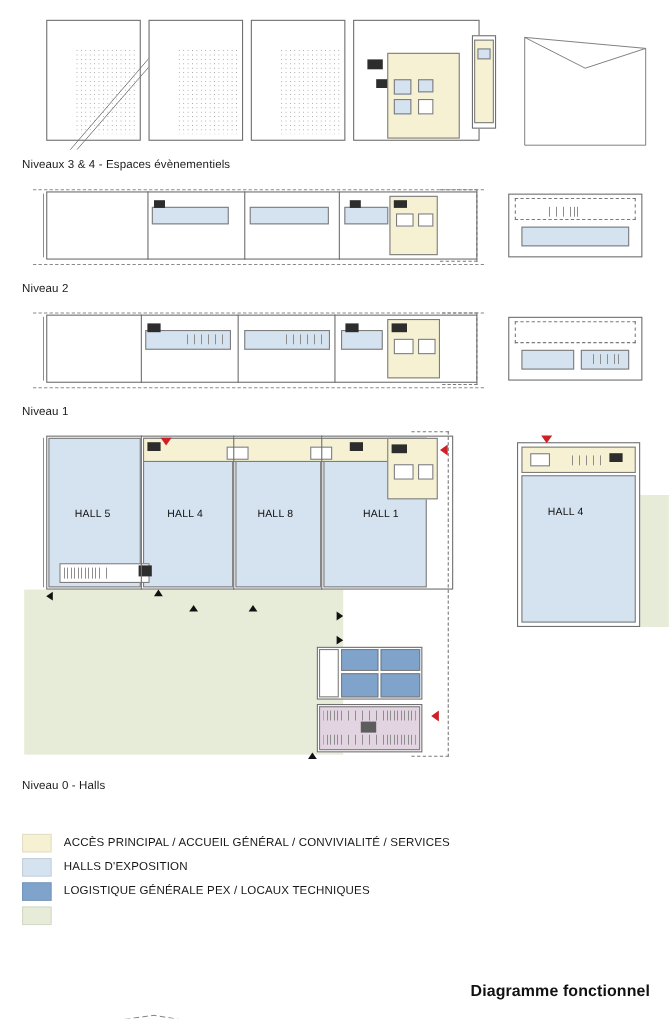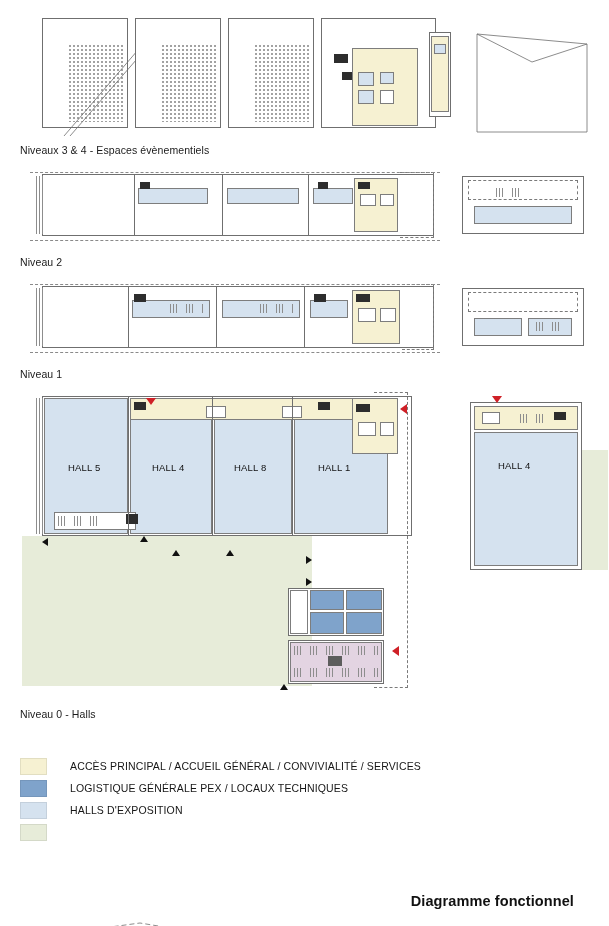--- a/index.html
+++ b/index.html
@@ -101,38 +101,37 @@
   .legend {
     position: absolute;
     left: 20px;
     top: 755px;
     width: 470px;
   }
   .legend-row {
     display: flex;
     align-items: center;
     height: 22px;
-    gap: 12px;
   }
   .swatch {
     width: 25px; height: 15px;
     margin-right: 11px;
     flex: 0 0 auto;
     border: 0.5px solid rgba(0,0,0,0.08);
   }
   .legend-text {
     font-size: 10.5px;
     letter-spacing: .15px;
     color: #161616;
     white-space: nowrap;
   }
 
   .title {
     position: absolute;
-    right: 35px;
+    right: 18px;
     top: 893px;
     font-size: 14.5px;
     font-weight: bold;
     letter-spacing: .1px;
     color: #111;
   }
 
   .svgwrap { position: absolute; left:0; top:0; width:609px; height:926px; pointer-events:none; }
 </style>
 </head>
@@ -242,21 +241,21 @@
     <div class="blk fill-halls" style="left:108px; top:10px; width:82px; height:136px;"></div>
     <div class="blk fill-halls" style="left:192px; top:10px; width:78px; height:136px;"></div>
     <div class="blk fill-halls" style="left:272px; top:10px; width:94px; height:136px;"></div>
     <div class="blk fill-access" style="left:108px; top:10px; width:258px; height:22px;"></div>
     <div class="blk fill-access" style="left:330px; top:10px; width:46px; height:56px;"></div>
     <div class="hatch-diag" style="left:14px; top:10px; width:8px; height:136px;"></div>
 
     <div class="hall-name" style="left:46px; top:74px;">HALL 5</div>
     <div class="hall-name" style="left:130px; top:74px;">HALL 4</div>
     <div class="hall-name" style="left:212px; top:74px;">HALL 8</div>
-    <div class="hall-name" style="left:296px; top:74px;">HALL 1</div>
+    <div class="hall-name" style="left:308px; top:74px;">HALL 1</div>
 
     <div class="blk fill-white" style="left:184px; top:18px; width:20px; height:12px;"></div>
     <div class="blk fill-white" style="left:260px; top:18px; width:20px; height:12px;"></div>
     <div class="blk fill-white" style="left:336px; top:34px; width:18px; height:14px;"></div>
     <div class="blk fill-white" style="left:358px; top:34px; width:14px; height:14px;"></div>
     <div class="blk noline" style="left:112px; top:14px; width:12px; height:8px; background:#2d2d2d;"></div>
     <div class="blk noline" style="left:296px; top:14px; width:12px; height:8px; background:#2d2d2d;"></div>
     <div class="blk noline" style="left:334px; top:16px; width:14px; height:8px; background:#2d2d2d;"></div>
 
     <div class="blk fill-white" style="left:32px; top:124px; width:82px; height:18px;"></div>
@@ -309,27 +308,27 @@
     </svg>
   </div>
   <div class="plan-label" style="left:20px; top:708px;">Niveau 0 - Halls</div>
 
   <div class="legend">
     <div class="legend-row">
       <div class="swatch fill-access"></div>
       <div class="legend-text">ACCÈS PRINCIPAL / ACCUEIL GÉNÉRAL / CONVIVIALITÉ / SERVICES</div>
     </div>
     <div class="legend-row">
+      <div class="swatch fill-halls"></div>
+      <div class="legend-text">HALLS D'EXPOSITION</div>
+    </div>
+    <div class="legend-row">
       <div class="swatch fill-log"></div>
       <div class="legend-text">LOGISTIQUE GÉNÉRALE PEX / LOCAUX TECHNIQUES</div>
     </div>
     <div class="legend-row">
-      <div class="swatch fill-halls"></div>
-      <div class="legend-text">HALLS D'EXPOSITION</div>
-    </div>
-    <div class="legend-row">
       <div class="swatch fill-plat"></div>
     </div>
   </div>
 
   <div class="title">Diagramme fonctionnel</div>
 
 </div>
 
 </body></html>

